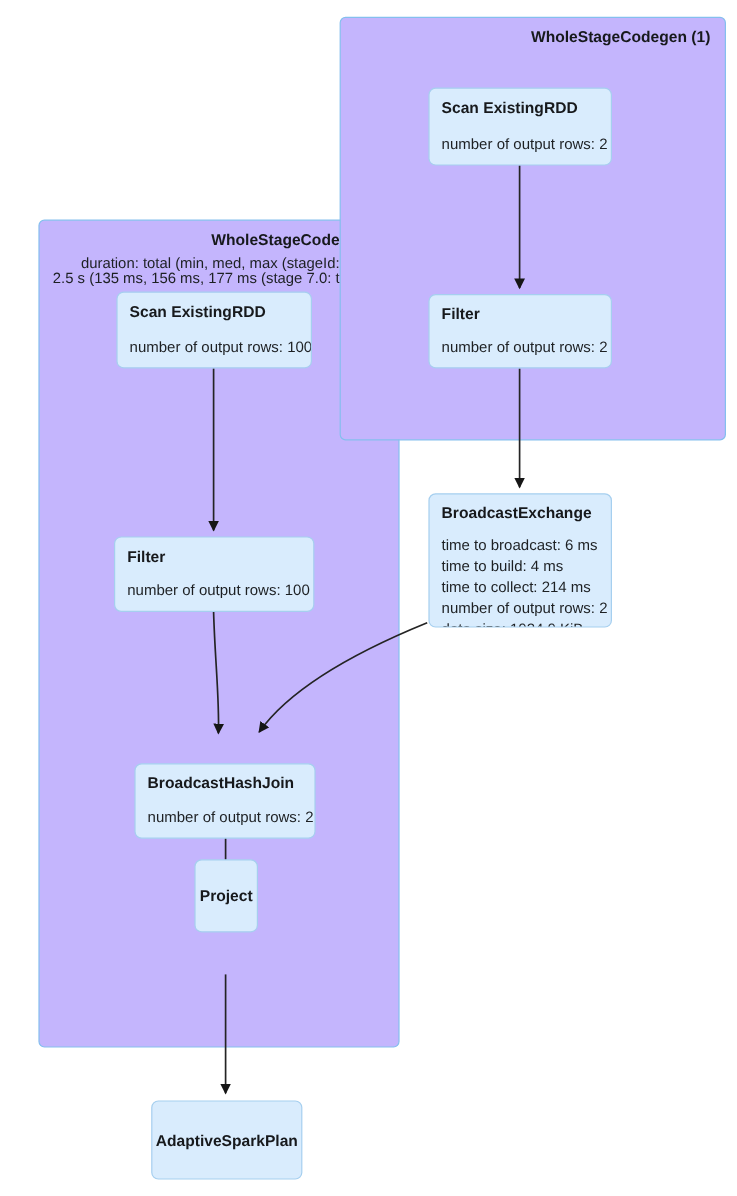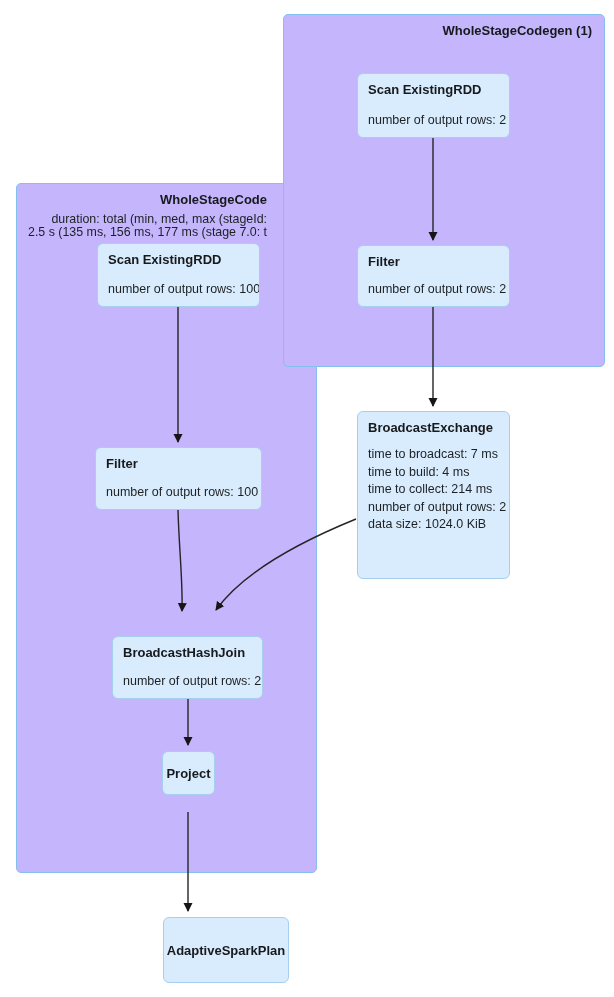--- a/index.html
+++ b/index.html
@@ -71,21 +71,21 @@
     left: 0; top: 0;
     pointer-events: none;
   }
   .edge { stroke: #242424; stroke-width: 1.4; fill: none; }
 </style>
 </head>
 <body>
 
 <div class="canvas">
 
-  <div class="cluster" style="left:16px; top:183px; width:301px; height:690px;">
+  <div class="cluster" style="left:32px; top:183px; width:301px; height:690px;">
     <div class="cluster-title" style="top:8px; left:0; width:250px; text-align:right;">WholeStageCode</div>
     <div class="cluster-duration" style="top:29px; left:0; width:250px; text-align:right;">duration: total (min, med, max (stageId:</div>
     <div class="cluster-duration" style="top:42px; left:0; width:250px; text-align:right;">2.5 s (135 ms, 156 ms, 177 ms (stage 7.0: t</div>
   </div>
 
   <div class="cluster" style="left:283px; top:14px; width:322px; height:353px;">
     <div class="cluster-title" style="top:8px; right:12px;">WholeStageCodegen (1)</div>
   </div>
 
   <svg class="edge-layer" width="614" height="997">
@@ -106,24 +106,24 @@
   <div class="node vspread" style="left:357px; top:73px; width:153px; height:65px;">
     <div class="node-title">Scan ExistingRDD</div>
     <div class="node-metric">number of output rows: 2</div>
   </div>
 
   <div class="node vspread" style="left:357px; top:245px; width:153px; height:62px;">
     <div class="node-title">Filter</div>
     <div class="node-metric">number of output rows: 2</div>
   </div>
 
-  <div class="node stacked" style="left:357px; top:411px; width:153px; height:168px;">
+  <div class="node stacked" style="left:357px; top:411px; width:153px; height:112px;">
     <div class="node-title">BroadcastExchange</div>
     <div class="metric-list">
-      <div class="node-metric">time to broadcast: 7 ms</div>
+      <div class="node-metric">time to broadcast: 6 ms</div>
       <div class="node-metric">time to build: 4 ms</div>
       <div class="node-metric">time to collect: 214 ms</div>
       <div class="node-metric">number of output rows: 2</div>
       <div class="node-metric">data size: 1024.0 KiB</div>
     </div>
   </div>
 
   <div class="node vspread" style="left:97px; top:243px; width:163px; height:64px;">
     <div class="node-title">Scan ExistingRDD</div>
     <div class="node-metric">number of output rows: 100</div>
@@ -132,21 +132,21 @@
   <div class="node vspread" style="left:95px; top:447px; width:167px; height:63px;">
     <div class="node-title">Filter</div>
     <div class="node-metric">number of output rows: 100</div>
   </div>
 
   <div class="node vspread" style="left:112px; top:636px; width:151px; height:63px;">
     <div class="node-title">BroadcastHashJoin</div>
     <div class="node-metric">number of output rows: 2</div>
   </div>
 
-  <div class="node center" style="left:162px; top:751px; width:53px; height:44px;">
+  <div class="node center" style="left:162px; top:716px; width:53px; height:61px;">
     <div class="node-title">Project</div>
   </div>
 
-  <div class="node center" style="left:126px; top:917px; width:126px; height:66px;margin-left:37px;">
+  <div class="node center" style="left:126px; top:917px; width:126px; height:66px;">
     <div class="node-title">AdaptiveSparkPlan</div>
   </div>
 
 </div>
 
 </body></html>

